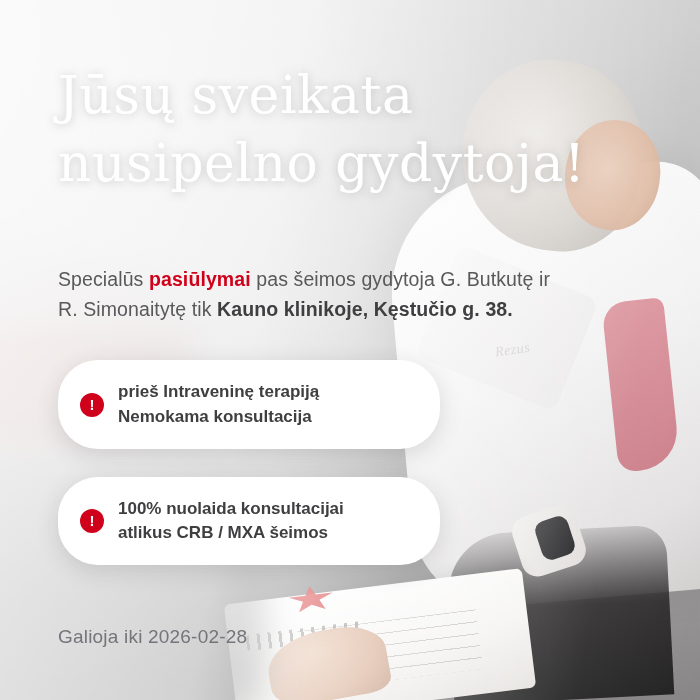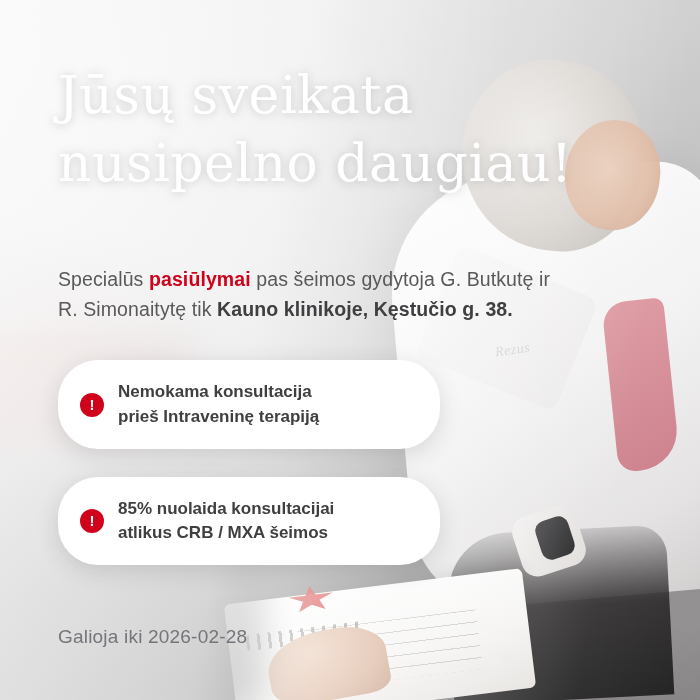--- a/index.html
+++ b/index.html
@@ -270,41 +270,41 @@
     <div class="hand-patient"></div>
     <div class="blur-left-foreground"></div>
   </div>
 
   <div class="wash"></div>
 
   <div class="content">
 
     <div class="headline">
       <span class="l1">Jūsų sveikata</span>
-      <span class="l2">nusipelno daugiau!</span>
+      <span class="l2">nusipelno gydytoja!</span>
     </div>
 
     <div class="subhead">
       <span>Specialūs </span><b>pasiūlymai</b><span>  pas šeimos gydytoja G. Butkutę ir R. Simonaitytę tik </span><b class="dark-b">Kauno klinikoje, Kęstučio g. 38.</b>
     </div>
 
     <div class="pills">
 
       <div class="pill">
         <span class="pill-icon">!</span>
         <span class="pill-text">
+          <span class="ln">prieš Intraveninę terapiją</span>
           <span class="ln">Nemokama konsultacija</span>
-          <span class="ln">prieš Intraveninę terapiją</span>
         </span>
       </div>
 
       <div class="pill">
         <span class="pill-icon">!</span>
         <span class="pill-text">
-          <span class="ln">85% nuolaida konsultacijai</span>
+          <span class="ln">100% nuolaida konsultacijai</span>
           <span class="ln">atlikus CRB / MXA šeimos</span>
         </span>
       </div>
 
     </div>
 
     <div class="validity">Galioja iki 2026-02-28</div>
 
   </div>
 </div>

